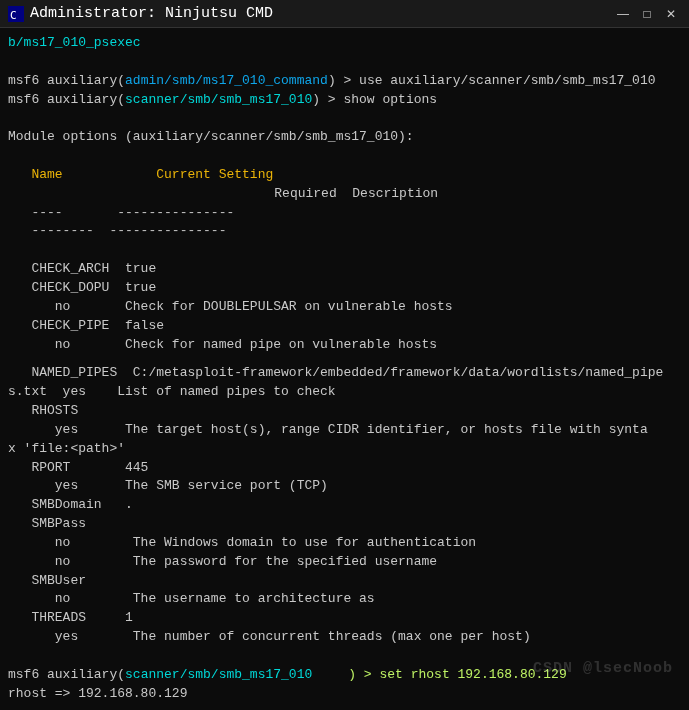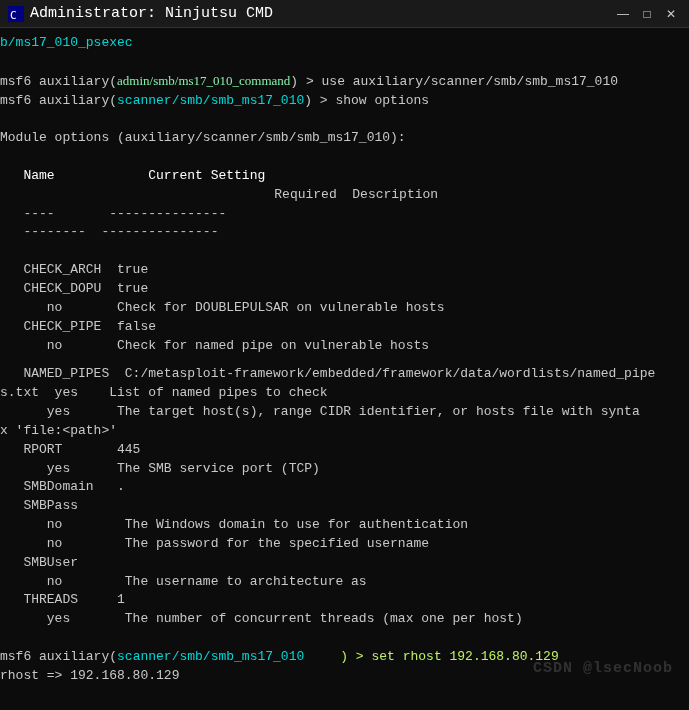--- a/index.html
+++ b/index.html
@@ -54,21 +54,21 @@
       color: #ccc;
       font-size: 12px;
       cursor: pointer;
       background: transparent;
       border: none;
     }
 
     .terminal-body {
       flex: 1;
       background: #0c0c0c;
-      padding: 6px 0;
+      padding: 6px 8px;
       overflow: hidden;
       color: #c8c8c8;
       line-height: 1.45;
       position: relative;
     }
     .line { white-space: pre; display: block; }
 
     .watermark {
       position: absolute;
       right: 16px;
@@ -95,37 +95,38 @@
       <button class="tb-btn">—</button>
       <button class="tb-btn">□</button>
       <button class="tb-btn close">✕</button>
     </div>
   </div>
 
   <div class="terminal-body" id="terminal-body">
 
     <div class="line" style="color: rgb(0, 215, 215);">b/ms17_010_psexec</div>
       <div class="line">&nbsp;</div>
-      <div class="line"><span style="color: rgb(200, 200, 200);">msf6 auxiliary(</span><span style="color: #86efac; font-family: Liberation Serif, serif;">admin/smb/ms17_010_command</span><span style="color: rgb(200, 200, 200);">) &gt; use auxiliary/scanner/smb/smb_ms17_010</span></div>
+      <div class="line"><span style="color: rgb(200, 200, 200);">msf6 auxiliary(</span><span style="color: #0ea5e9;">admin/smb/ms17_010_command</span><span style="color: rgb(200, 200, 200);">) &gt; use auxiliary/scanner/smb/smb_ms17_010</span></div>
       <div class="line"><span style="color: rgb(200, 200, 200);">msf6 auxiliary(</span><span style="color: rgb(0, 215, 215);">scanner/smb/smb_ms17_010</span><span style="color: rgb(200, 200, 200);">) &gt; show options</span></div>
       <div class="line">&nbsp;</div>
       <div class="line" style="color: rgb(200, 200, 200);">Module options (auxiliary/scanner/smb/smb_ms17_010):</div>
       <div class="line">&nbsp;</div>
-      <div class="line" style="color: #ffffff;">   Name            Current Setting</div>
+      <div class="line" style="color: #eab308;">   Name            Current Setting</div>
       <div class="line" style="color: rgb(200, 200, 200); text-align: center;">   Required  Description</div>
       <div class="line" style="color: rgb(200, 200, 200);">   ----       ---------------</div>
       <div class="line" style="color: rgb(200, 200, 200);">   --------  ---------------</div>
       <div class="line">&nbsp;</div>
       <div class="line" style="color: rgb(200, 200, 200);">   CHECK_ARCH  true</div>
       <div class="line" style="color: rgb(200, 200, 200);">   CHECK_DOPU  true</div>
       <div class="line" style="color: rgb(200, 200, 200);">      no       Check for DOUBLEPULSAR on vulnerable hosts</div>
       <div class="line" style="color: rgb(200, 200, 200);">   CHECK_PIPE  false</div>
       <div class="line" style="color: rgb(200, 200, 200);">      no       Check for named pipe on vulnerable hosts</div>
       <div class="line" style="color: rgb(200, 200, 200); margin-top: 10px;">   NAMED_PIPES  C:/metasploit-framework/embedded/framework/data/wordlists/named_pipe</div>
       <div class="line" style="color: rgb(200, 200, 200);">s.txt  yes    List of named pipes to check</div>
+      <div class="line" style="color: rgb(200, 200, 200);">   RHOSTS</div>
       <div class="line" style="color: rgb(200, 200, 200);">      yes      The target host(s), range CIDR identifier, or hosts file with synta</div>
       <div class="line" style="color: rgb(200, 200, 200);">x 'file:&lt;path&gt;'</div>
       <div class="line" style="color: rgb(200, 200, 200);">   RPORT       445</div>
       <div class="line" style="color: rgb(200, 200, 200);">      yes      The SMB service port (TCP)</div>
       <div class="line" style="color: rgb(200, 200, 200);">   SMBDomain   .</div>
       <div class="line" style="color: rgb(200, 200, 200);">   SMBPass</div>
       <div class="line" style="color: rgb(200, 200, 200);">      no        The Windows domain to use for authentication</div>
       <div class="line" style="color: rgb(200, 200, 200);">      no        The password for the specified username</div>
       <div class="line" style="color: rgb(200, 200, 200);">   SMBUser</div>
       <div class="line" style="color: rgb(200, 200, 200);">      no        The username to architecture as</div>

